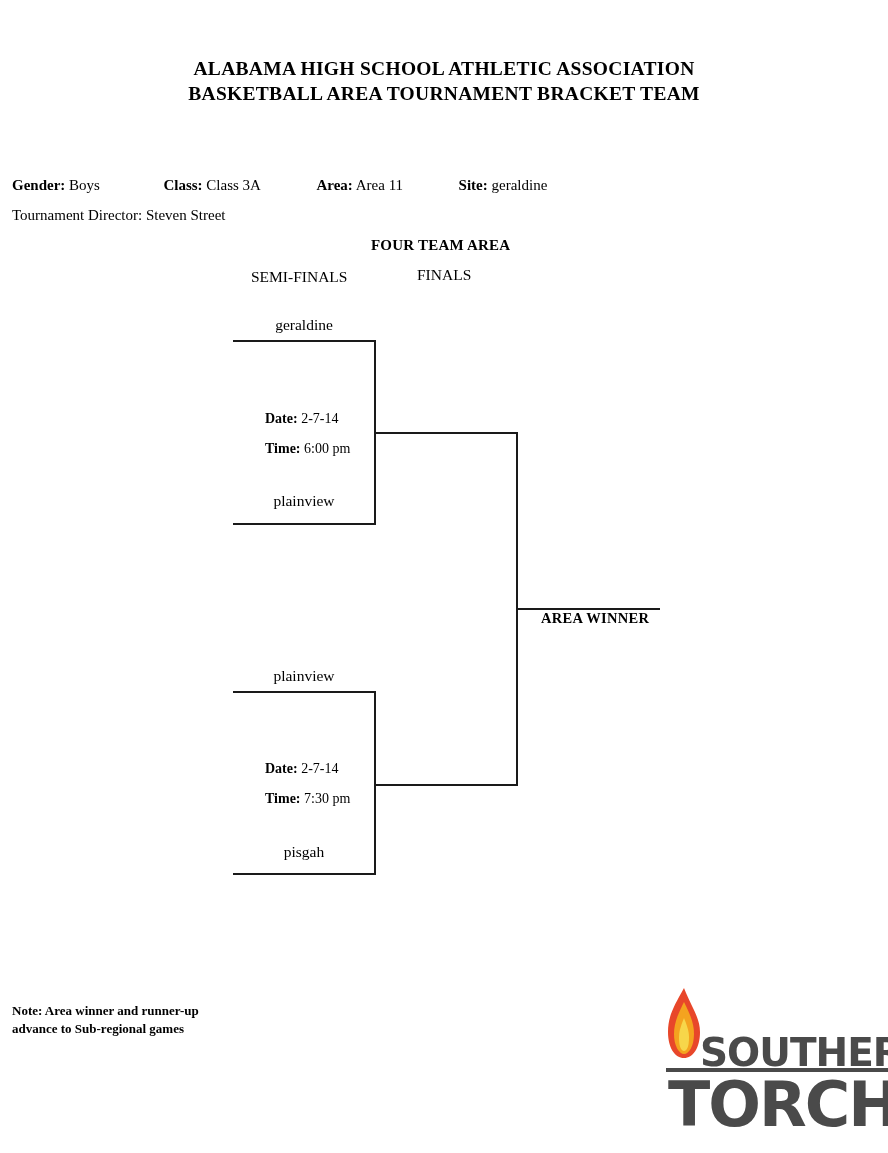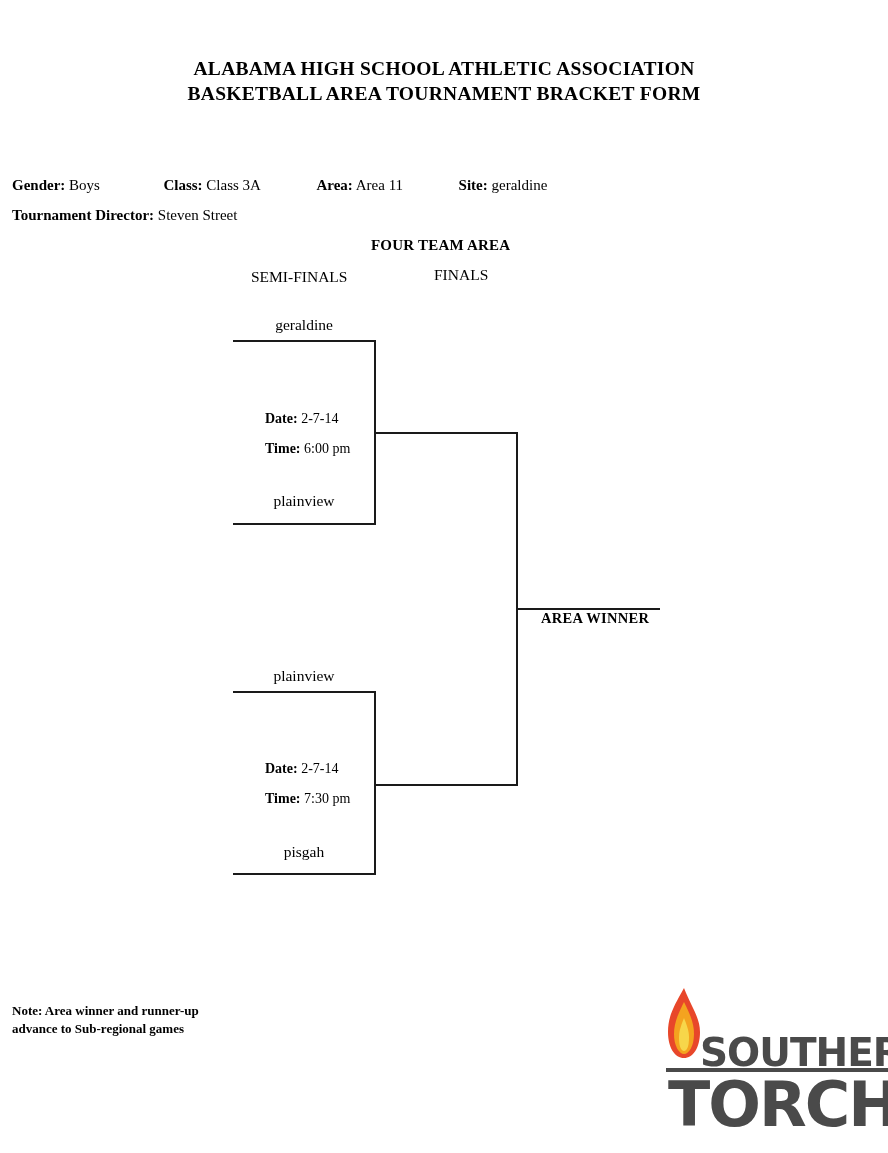--- a/index.html
+++ b/index.html
@@ -56,41 +56,41 @@
   .meta-gap-1 { width: 56px; display: inline-block; }
   .meta-gap-2 { width: 48px; display: inline-block; }
   .meta-gap-3 { width: 48px; display: inline-block; }
 
   .director-row {
     position: absolute;
     top: 207px;
     left: 12px;
     font-size: 15px;
   }
-  .director-row .lbl { font-weight: bold; }
+  .director-row .lbl { font-weight: normal; }
 
   
   .four-team-area {
     position: absolute;
     top: 237px;
     left: 371px;
     font-size: 15px;
     font-weight: bold;
     letter-spacing: 0.2px;
   }
   .semi-finals {
     position: absolute;
     top: 268px;
     left: 251px;
     font-size: 15.5px;
   }
   .finals {
     position: absolute;
     top: 266px;
-    left: 434px;
+    left: 417px;
     font-size: 15.5px;
   }
 
   
   .team {
     position: absolute;
     font-size: 15.5px;
     text-align: center;
     width: 142px;
   }
@@ -205,21 +205,21 @@
     height: 86px;
   }
 </style>
 </head>
 <body>
 
 <div class="page">
 
   <div class="title-block">
     <div class="title-line">ALABAMA HIGH SCHOOL ATHLETIC ASSOCIATION</div>
-    <div class="title-line">BASKETBALL AREA TOURNAMENT BRACKET FORM</div>
+    <div class="title-line">BASKETBALL AREA TOURNAMENT BRACKET TEAM</div>
   </div>
 
   <div class="meta-row">
     <span class="meta-item"><span class="lbl">Gender:</span> <span>Boys</span></span>
     <span class="meta-gap-1"></span>
     <span class="meta-item"><span class="lbl">Class:</span> <span>Class 3A</span></span>
     <span class="meta-gap-2"></span>
     <span class="meta-item"><span class="lbl">Area:</span> <span>Area 11</span></span>
     <span class="meta-gap-3"></span>
     <span class="meta-item"><span class="lbl">Site:</span> <span>geraldine</span></span>

